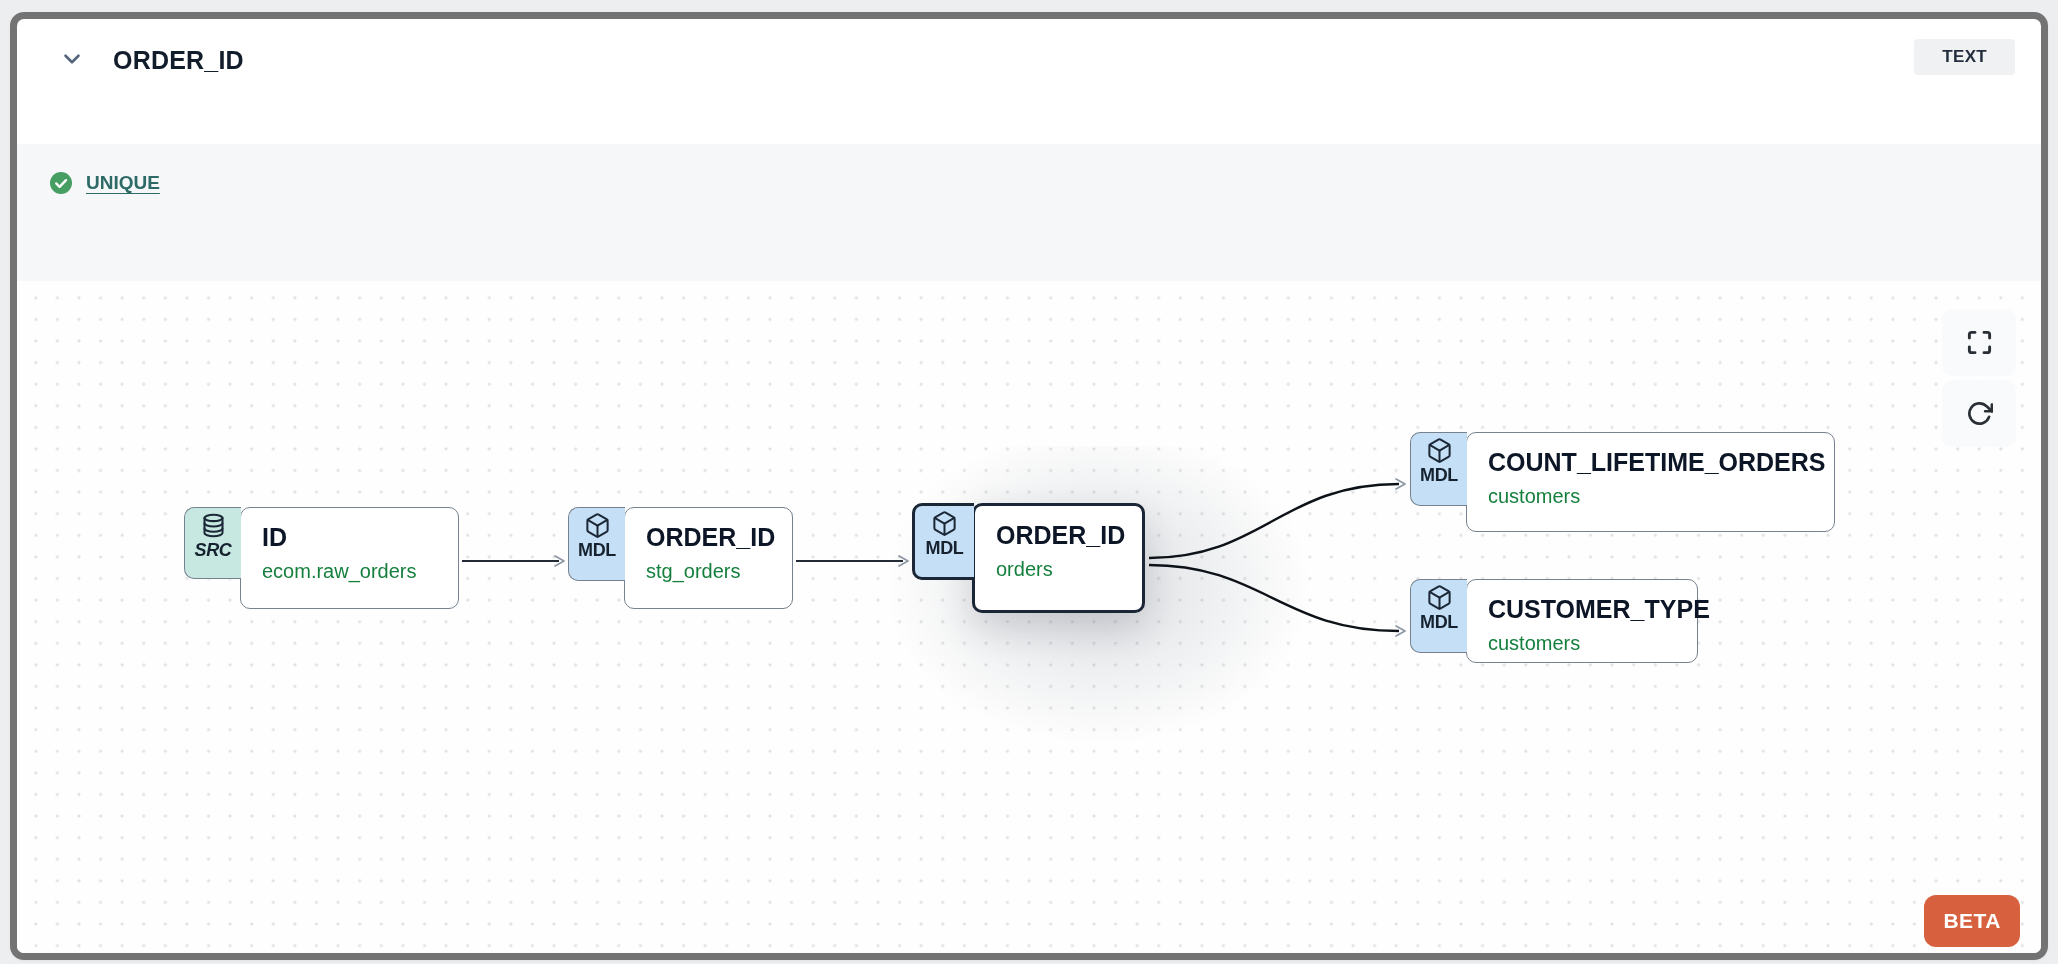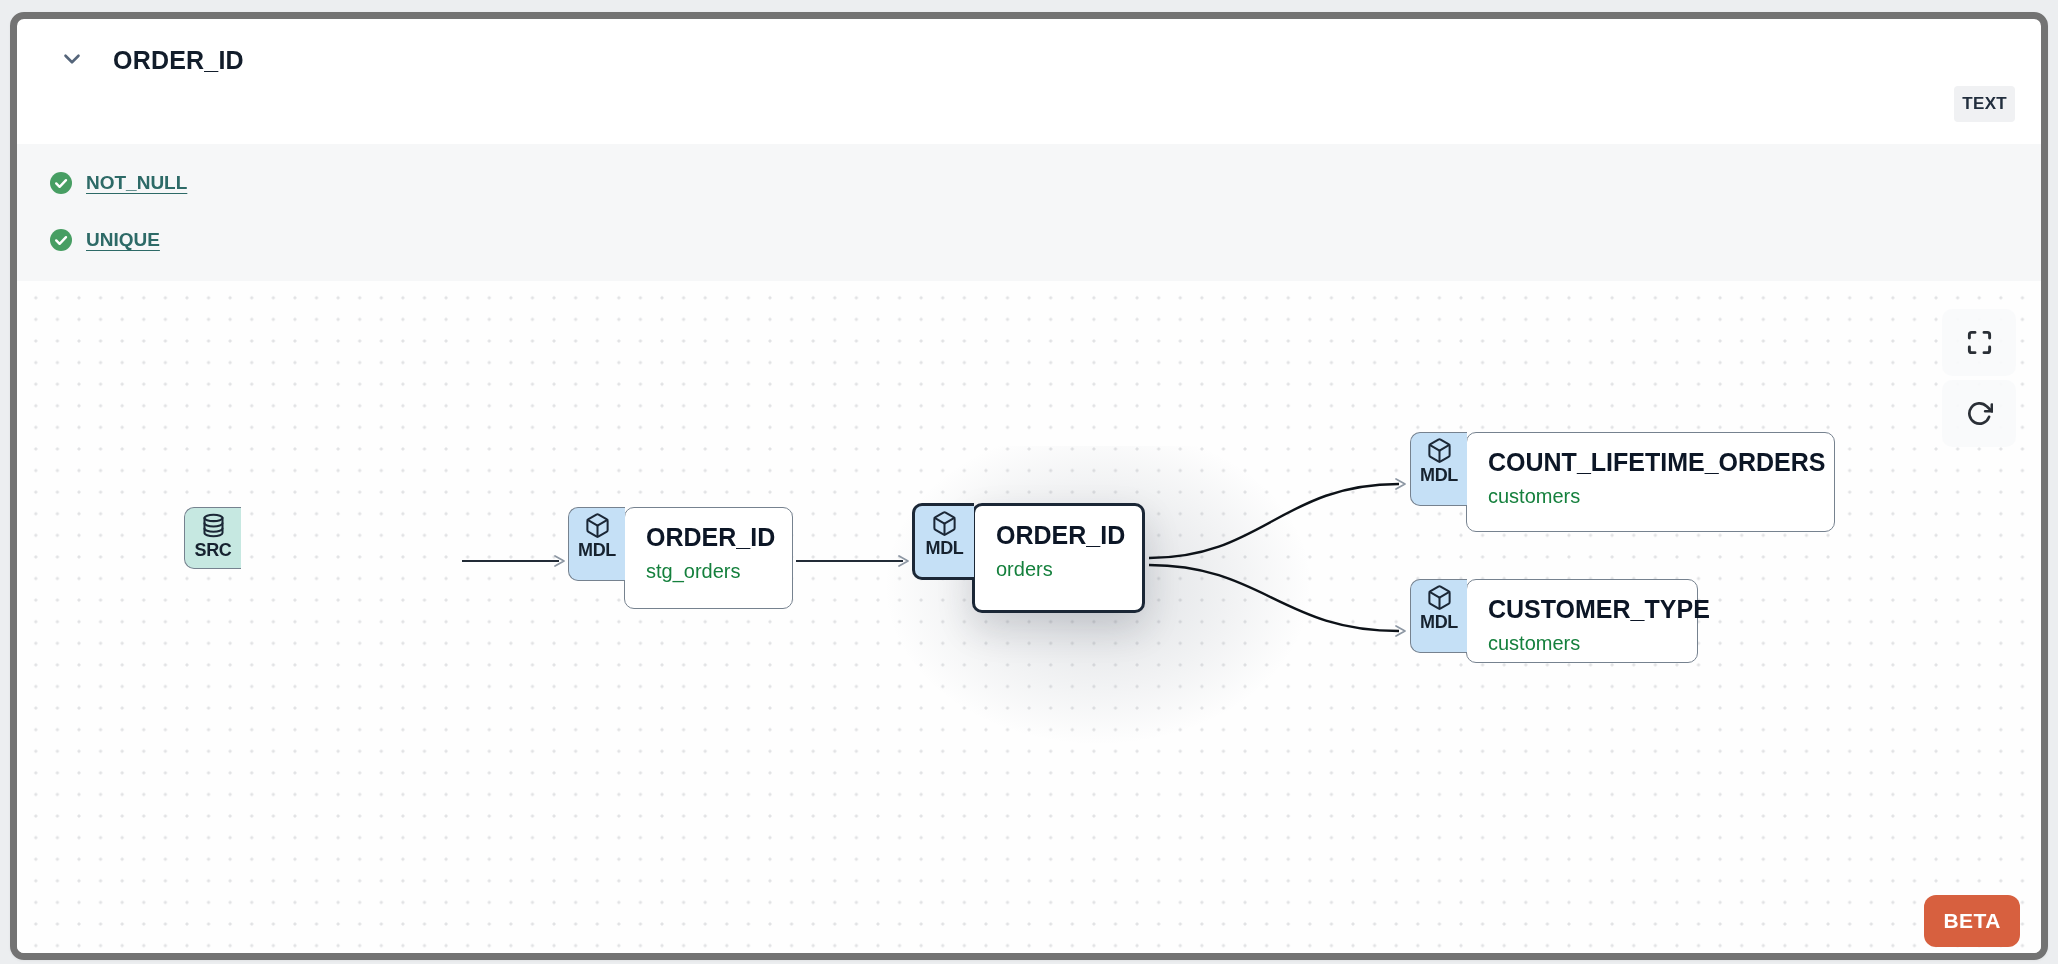--- a/index.html
+++ b/index.html
@@ -30,21 +30,21 @@
     cursor:pointer;
   }
   .page-title {
     margin:0 0 0 26px;
     font-size:25px; font-weight:600; color:#121d2b; letter-spacing:.2px;
   }
   .type-badge {
     position:absolute; right:26px; top:20px;
     background:#f0f1f3; color:#222e3e;
     font-size:17px; font-weight:600; letter-spacing:.3px;
-    padding:8px 8px; border-radius:4px;margin-top:47px;
+    padding:8px 28px; border-radius:4px;
   }
   .description { margin:22px 0 0 0; font-size:20px; color:#64707f; }
 
   
   .tests-section { background:#f6f7f8; height:137px; padding:27px 0 0 32px; }
   .test-row { display:flex; align-items:center; gap:13px; height:24px; margin-bottom:33px; }
   .check-icon { width:24px; height:24px; flex:0 0 auto; }
   .test-link {
     font-size:19px; font-weight:600; color:#2d6a67;
     text-decoration:underline; text-underline-offset:4px;
@@ -67,21 +67,21 @@
   svg.edges { position:absolute; left:0; top:0; pointer-events:none; }
 
   .node { position:absolute; display:flex; align-items:flex-start; cursor:pointer; }
   .node-badge {
     display:flex; flex-direction:column; align-items:center; 
     width:57px; height:74px; padding-top:4px;
     border:1px solid #76828f; border-right:none;
     border-radius:10px 0 0 10px;
     position:relative; z-index:1;
   }
-  .badge-src { background:#c6e8e1; height:62px; }
+  .badge-src { background:#c6e8e1; height:72px;font-style:italic; }
   .badge-mdl { background:#c5e0f6; }
   .badge-icon { width:27px; height:27px; color:#1b2736; }
   .badge-label { font-size:18px; font-weight:600; color:#16222f; letter-spacing:-.3px; margin-top:1px; }
 
   .node-card {
     background:#fff; border:1px solid #76828f; border-radius:10px;
     margin-left:-1px; padding:15px 21px 0 21px;
     position:relative; z-index:0;
   }
   .node-title { font-size:25px; font-weight:600; color:#0c1626; white-space:nowrap; }
@@ -134,27 +134,20 @@
       <span class="type-badge">TEXT</span>
     </div>
   </div>
 
   <div class="tests-section">
     <div class="test-row">
       <svg class="check-icon" viewBox="0 0 24 24">
         <circle cx="12" cy="12" r="11" fill="#479e63"></circle>
         <polyline points="7.2 12.4 10.6 15.8 17 9.2" fill="none" stroke="#ffffff" stroke-width="2.4" stroke-linecap="round" stroke-linejoin="round"></polyline>
       </svg>
-      <a class="test-link">NOT_NULL</a>
-    </div>
-    <div class="test-row">
-      <svg class="check-icon" viewBox="0 0 24 24">
-        <circle cx="12" cy="12" r="11" fill="#479e63"></circle>
-        <polyline points="7.2 12.4 10.6 15.8 17 9.2" fill="none" stroke="#ffffff" stroke-width="2.4" stroke-linecap="round" stroke-linejoin="round"></polyline>
-      </svg>
       <a class="test-link">UNIQUE</a>
     </div>
   </div>
 
   <div class="canvas">
 
     <div class="node-glow"></div>
 
     <svg class="edges" width="2038" height="686" viewBox="0 0 2038 686">
 
@@ -174,20 +167,24 @@
     <div class="node" style="left:167px; top:226px;">
       <div class="node-badge badge-src">
         <svg class="badge-icon" viewBox="0 0 24 24" fill="none" stroke="currentColor" stroke-width="1.8" stroke-linecap="round">
           <ellipse cx="12" cy="5.3" rx="8" ry="2.8"></ellipse>
           <path d="M4 5.3 v13.4 c0 1.55 3.58 2.8 8 2.8 s8 -1.25 8 -2.8 V5.3"></path>
           <path d="M4 10 c0 1.55 3.58 2.8 8 2.8 s8 -1.25 8 -2.8"></path>
           <path d="M4 14.7 c0 1.55 3.58 2.8 8 2.8 s8 -1.25 8 -2.8"></path>
         </svg>
         <span class="badge-label">SRC</span>
       </div>
+      <div class="node-card" style="width:219px; height:102px;">
+        <div class="node-title">ID</div>
+        <div class="node-subtitle">ecom.raw_orders</div>
+      </div>
     </div>
 
     <div class="node" style="left:551px; top:226px;">
       <div class="node-badge badge-mdl">
         <svg class="badge-icon" viewBox="0 0 24 24" fill="none" stroke="currentColor" stroke-width="1.8" stroke-linecap="round" stroke-linejoin="round">
           <path d="M21 16V8a2 2 0 0 0-1-1.73l-7-4a2 2 0 0 0-2 0l-7 4A2 2 0 0 0 3 8v8a2 2 0 0 0 1 1.73l7 4a2 2 0 0 0 2 0l7-4A2 2 0 0 0 21 16z"></path>
           <polyline points="3.27 6.96 12 12.01 20.73 6.96"></polyline>
           <line x1="12" y1="22.08" x2="12" y2="12"></line>
         </svg>
         <span class="badge-label">MDL</span>

